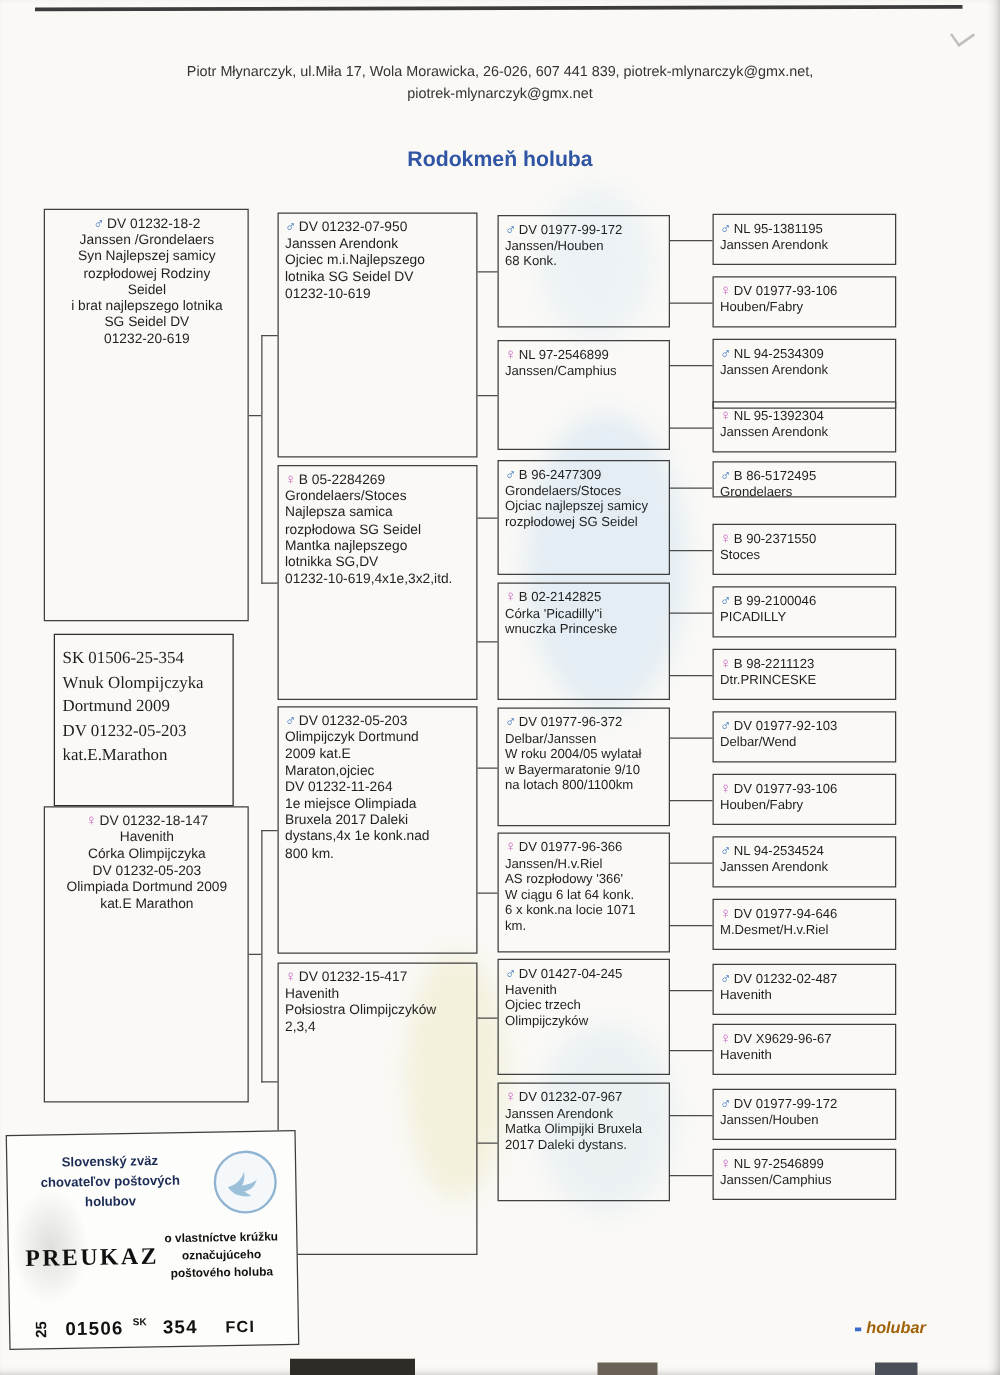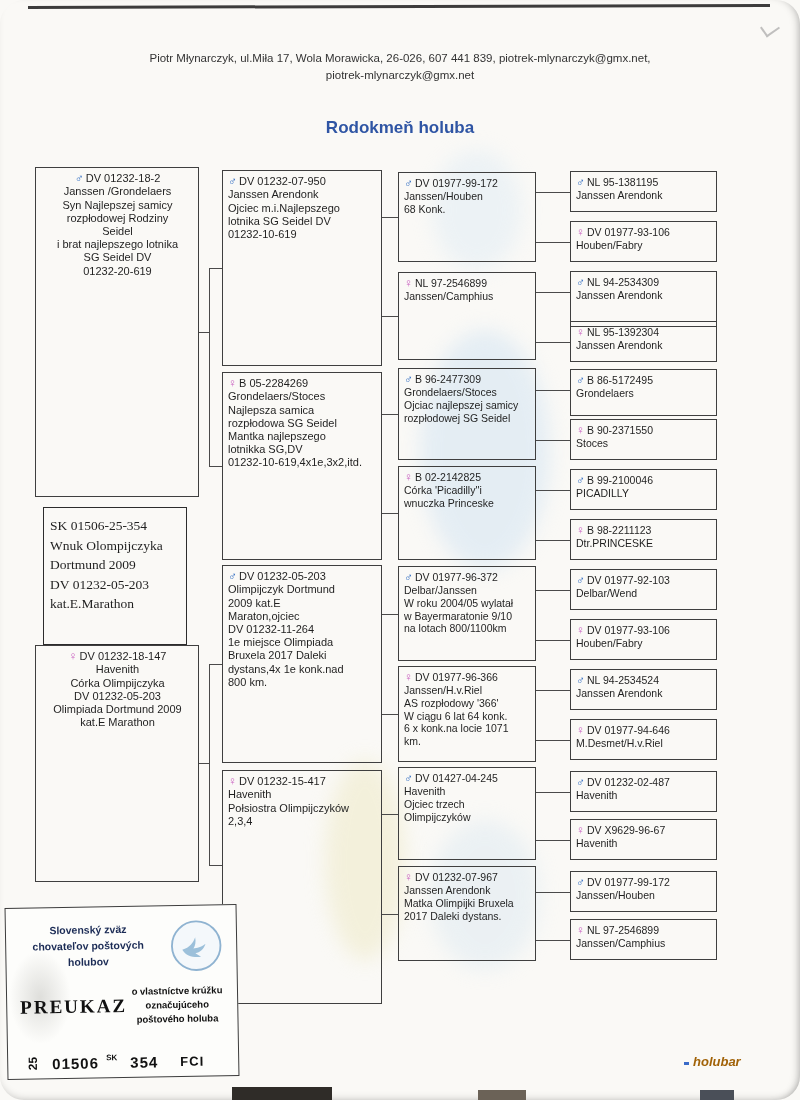--- a/index.html
+++ b/index.html
@@ -1,19 +1,19 @@
 <!DOCTYPE html>
 <html><head>
 <meta charset="utf-8">
 <style>
   html,body{margin:0;padding:0;}
   body{width:800px;height:1100px;position:relative;overflow:hidden;
        background:#faf9f6;font-family:"Liberation Sans",sans-serif;color:#1f1f1f;}
   .page{position:absolute;inset:0;
-        box-shadow:inset -7px 0 9px -6px rgba(0,0,0,.28), inset 0 -5px 8px -5px rgba(0,0,0,.22);border-radius:24px;}
+        box-shadow:inset -7px 0 9px -6px rgba(0,0,0,.28), inset 0 -5px 8px -5px rgba(0,0,0,.22);}
   
   .scan-topline{position:absolute;left:28px;top:5px;width:742px;height:3px;background:#1b1b1b;opacity:.85;transform:rotate(-.15deg);}
   .scan-mark{position:absolute;left:762px;top:22px;width:14px;height:10px;border-left:2px solid #9a9a9a;border-bottom:2px solid #9a9a9a;transform:rotate(-35deg);opacity:.6;}
   .blob{position:absolute;filter:blur(10px);border-radius:50%;z-index:0;}
   .blob1{left:420px;top:330px;width:130px;height:240px;background:#cfe2f2;opacity:.5;}
   .blob2{left:432px;top:150px;width:90px;height:120px;background:#d8e8f4;opacity:.4;}
   .blob3{left:325px;top:760px;width:80px;height:200px;background:#eee9c6;opacity:.55;}
   .blob4{left:430px;top:820px;width:110px;height:150px;background:#d5e5f0;opacity:.4;}
   .strip{position:absolute;z-index:3;}
   .strip1{left:232px;top:1087px;width:100px;height:13px;background:#2f2c28;}
@@ -199,21 +199,21 @@
     <div class="desc">Houben/Fabry</div>
   </div>
   <div class="box col4" style="top:271px;height:56px">
     <div class="ring"><span class="sex m">♂</span><span>NL 94-2534309</span></div>
     <div class="desc">Janssen Arendonk</div>
   </div>
   <div class="box col4" style="top:321px;height:41px">
     <div class="ring"><span class="sex f">♀</span><span>NL 95-1392304</span></div>
     <div class="desc">Janssen Arendonk</div>
   </div>
-  <div class="box col4" style="top:369px;height:47px">
+  <div class="box col4" style="top:369px;height:29px">
     <div class="ring"><span class="sex m">♂</span><span>B 86-5172495</span></div>
     <div class="desc">Grondelaers</div>
   </div>
   <div class="box col4" style="top:419px;height:41px">
     <div class="ring"><span class="sex f">♀</span><span>B 90-2371550</span></div>
     <div class="desc">Stoces</div>
   </div>
   <div class="box col4" style="top:469px;height:41px">
     <div class="ring"><span class="sex m">♂</span><span>B 99-2100046</span></div>
     <div class="desc">PICADILLY</div>

